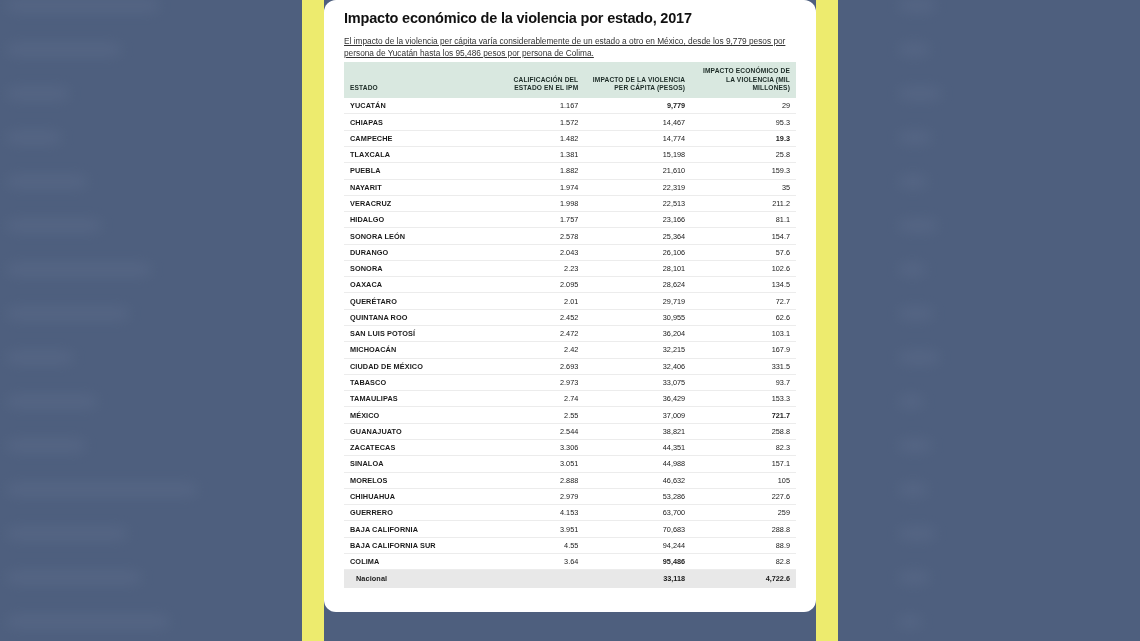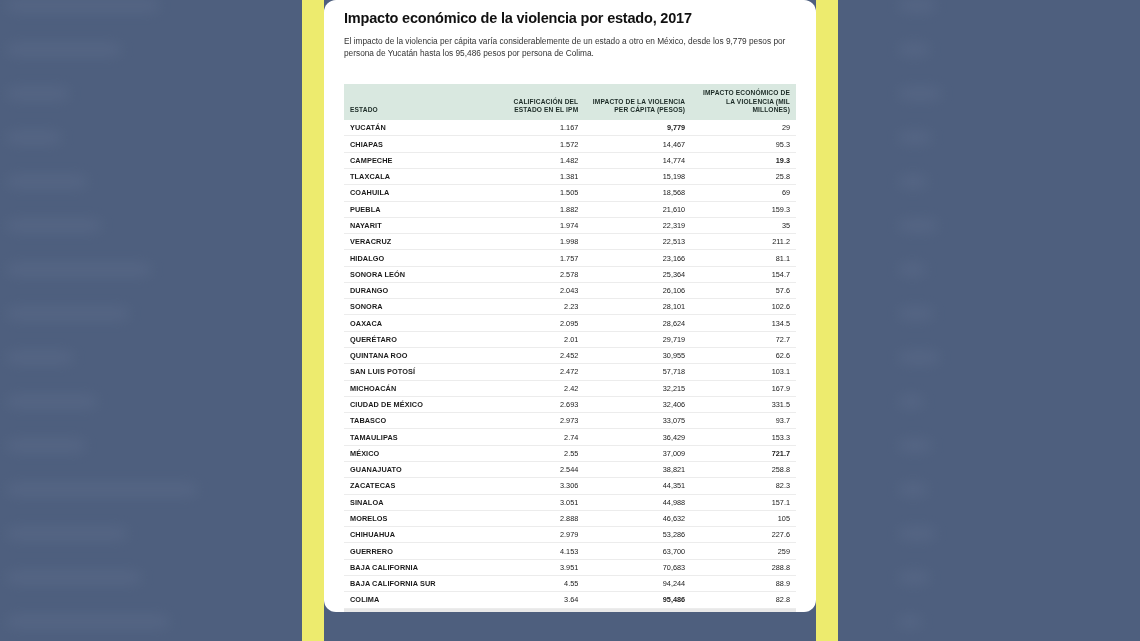--- a/index.html
+++ b/index.html
@@ -69,22 +69,23 @@
     font-weight: bold;
     color: #111111;
     letter-spacing: -0.2px;
     margin: 2px 0 7px 0;
     line-height: 1.15;
   }
   #standfirst {
     font-size: 8.3px;
     color: #333333;
     line-height: 1.45;
-    margin-bottom: 25px;
+    margin-bottom: 3px;
     max-width: 448px;
+    text-decoration: underline;
   }
 
   
   table {
     width: 100%;
     border-collapse: collapse;
     table-layout: fixed;
   }
   thead th {
     background: #d9e8e0;
@@ -199,26 +200,20 @@
           <td class="num">14,774</td>
           <td class="num hl">19.3</td>
         </tr>
         <tr>
           <td class="state">TLAXCALA</td>
           <td class="num">1.381</td>
           <td class="num">15,198</td>
           <td class="num">25.8</td>
         </tr>
         <tr>
-          <td class="state">COAHUILA</td>
-          <td class="num">1.505</td>
-          <td class="num">18,568</td>
-          <td class="num">69</td>
-        </tr>
-        <tr>
           <td class="state">PUEBLA</td>
           <td class="num">1.882</td>
           <td class="num">21,610</td>
           <td class="num">159.3</td>
         </tr>
         <tr>
           <td class="state">NAYARIT</td>
           <td class="num">1.974</td>
           <td class="num">22,319</td>
           <td class="num">35</td>
@@ -267,21 +262,21 @@
         </tr>
         <tr>
           <td class="state">QUINTANA ROO</td>
           <td class="num">2.452</td>
           <td class="num">30,955</td>
           <td class="num">62.6</td>
         </tr>
         <tr>
           <td class="state">SAN LUIS POTOSÍ</td>
           <td class="num">2.472</td>
-          <td class="num">57,718</td>
+          <td class="num">36,204</td>
           <td class="num">103.1</td>
         </tr>
         <tr>
           <td class="state">MICHOACÁN</td>
           <td class="num">2.42</td>
           <td class="num">32,215</td>
           <td class="num">167.9</td>
         </tr>
         <tr>
           <td class="state">CIUDAD DE MÉXICO</td>

